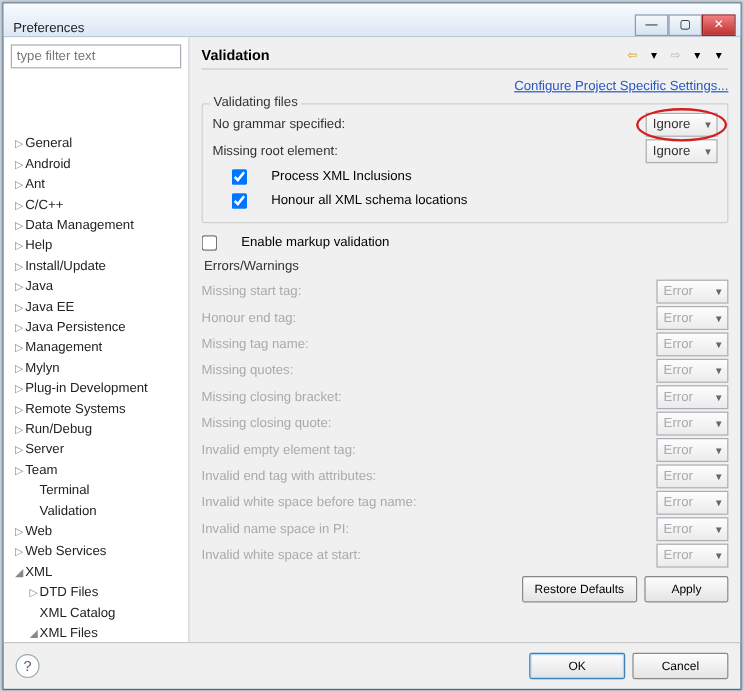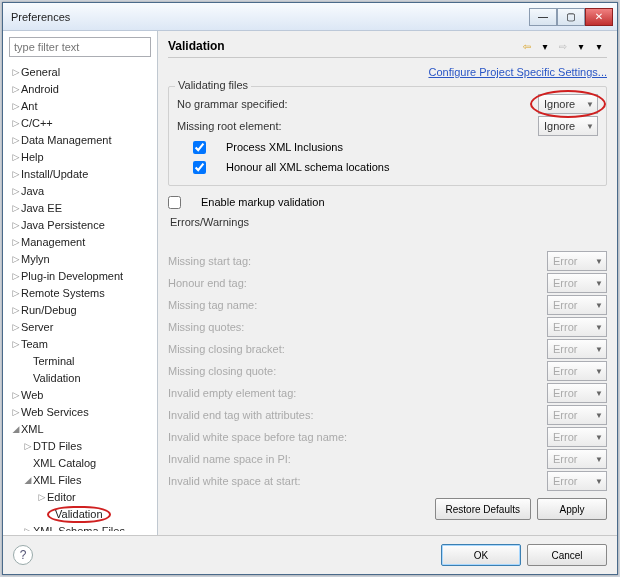--- a/index.html
+++ b/index.html
@@ -1,24 +1,24 @@
 <!DOCTYPE html>
 <html><head>
 <meta charset="utf-8">
 <style>
 * { box-sizing: border-box; margin: 0; padding: 0; font-family: "Segoe UI", Tahoma, sans-serif; font-size: 11px; }
 body { background: #d0d5dc; width: 620px; height: 577px; overflow: hidden; }
 .window { width: 616px; height: 573px; margin: 2px; background: #f0f0f0; border: 1px solid #4a6a8a; box-shadow: 0 0 2px rgba(0,0,0,0.3); display: flex; flex-direction: column; }
-.titlebar { height: 28px; background: linear-gradient(#f8fbfe, #dce7f5); border-bottom: 1px solid #bcc8d8; display: flex; align-items: center; padding: 0 4px; }
+.titlebar { height: 28px; background: linear-gradient(#f8fbfe, #dce7f5); border-bottom: 1px solid #bcc8d8; display: flex; align-items: flex-end; padding: 0 4px; }
 .titlebar .title { flex: 1; padding-left: 4px; color: #222; }
 .winbtns { display: flex; gap: 0; }
 .winbtn { width: 28px; height: 18px; border: 1px solid #8a9bb0; background: linear-gradient(#f4f8fc,#d8e4f0); display:flex; align-items:center; justify-content:center; font-size:10px; line-height:1; }
 .winbtn.close { background: linear-gradient(#f08080,#c03030); color:#fff; border-color:#902020; }
 .body { flex:1; display:flex; overflow:hidden; }
-.leftpane { width: 155px; background:#fff; border-right:1px solid #c0c8d0; display:flex; flex-direction:column; padding:4px 2px; }
+.leftpane { width: 155px; background:#fff; border-right:1px solid #c0c8d0; display:flex; flex-direction:column; padding:4px 2px;gap:48px; }
 .filter { margin:2px 4px 6px 4px; }
 .filter input { width:100%; height:20px; border:1px solid #abadb3; padding:0 4px; font-size:11px; color:#222; }
 .tree { flex:1; overflow:auto; padding-left:2px; }
 .tree-item { display:flex; align-items:center; height:17px; padding-left:4px; color:#222; cursor:default; white-space:nowrap; }
 .tree-item .arrow { width:10px; color:#888; font-size:9px; display:inline-block; text-align:center; }
 .tree-item.ind1 { padding-left: 16px; }
 .tree-item.ind2 { padding-left: 30px; }
 .ellipse-red { border:2px solid #d02020; border-radius:50% / 60%; padding:0 6px 1px 6px; }
 .rightpane { flex:1; display:flex; flex-direction:column; padding:8px 10px 6px 10px; background:#f0f0f0; overflow:hidden; }
 .hdr { display:flex; align-items:center; border-bottom:1px solid #c8c8c8; padding-bottom:4px; margin-bottom:4px; }
@@ -218,21 +218,21 @@
           <input type="checkbox" checked="" style="">
           <span>Honour all XML schema locations</span>
         </div>
       </div>
 
       <div class="chk">
         <input type="checkbox" style="">
         <span>Enable markup validation</span>
       </div>
 
-      <div style="color:#333; margin:4px 0 20px 2px;">Errors/Warnings</div>
+      <div style="color:#333; margin:4px 0 2px 2px;">Errors/Warnings</div>
       <div class="rows" id="errRows">
           <div class="row disabled">
             <span class="label">Missing start tag:</span>
             <div class="select disabled">
               <span>Error</span>
               <span class="chev">▼</span>
             </div>
           </div>
           <div class="row disabled">
             <span class="label">Honour end tag:</span>

